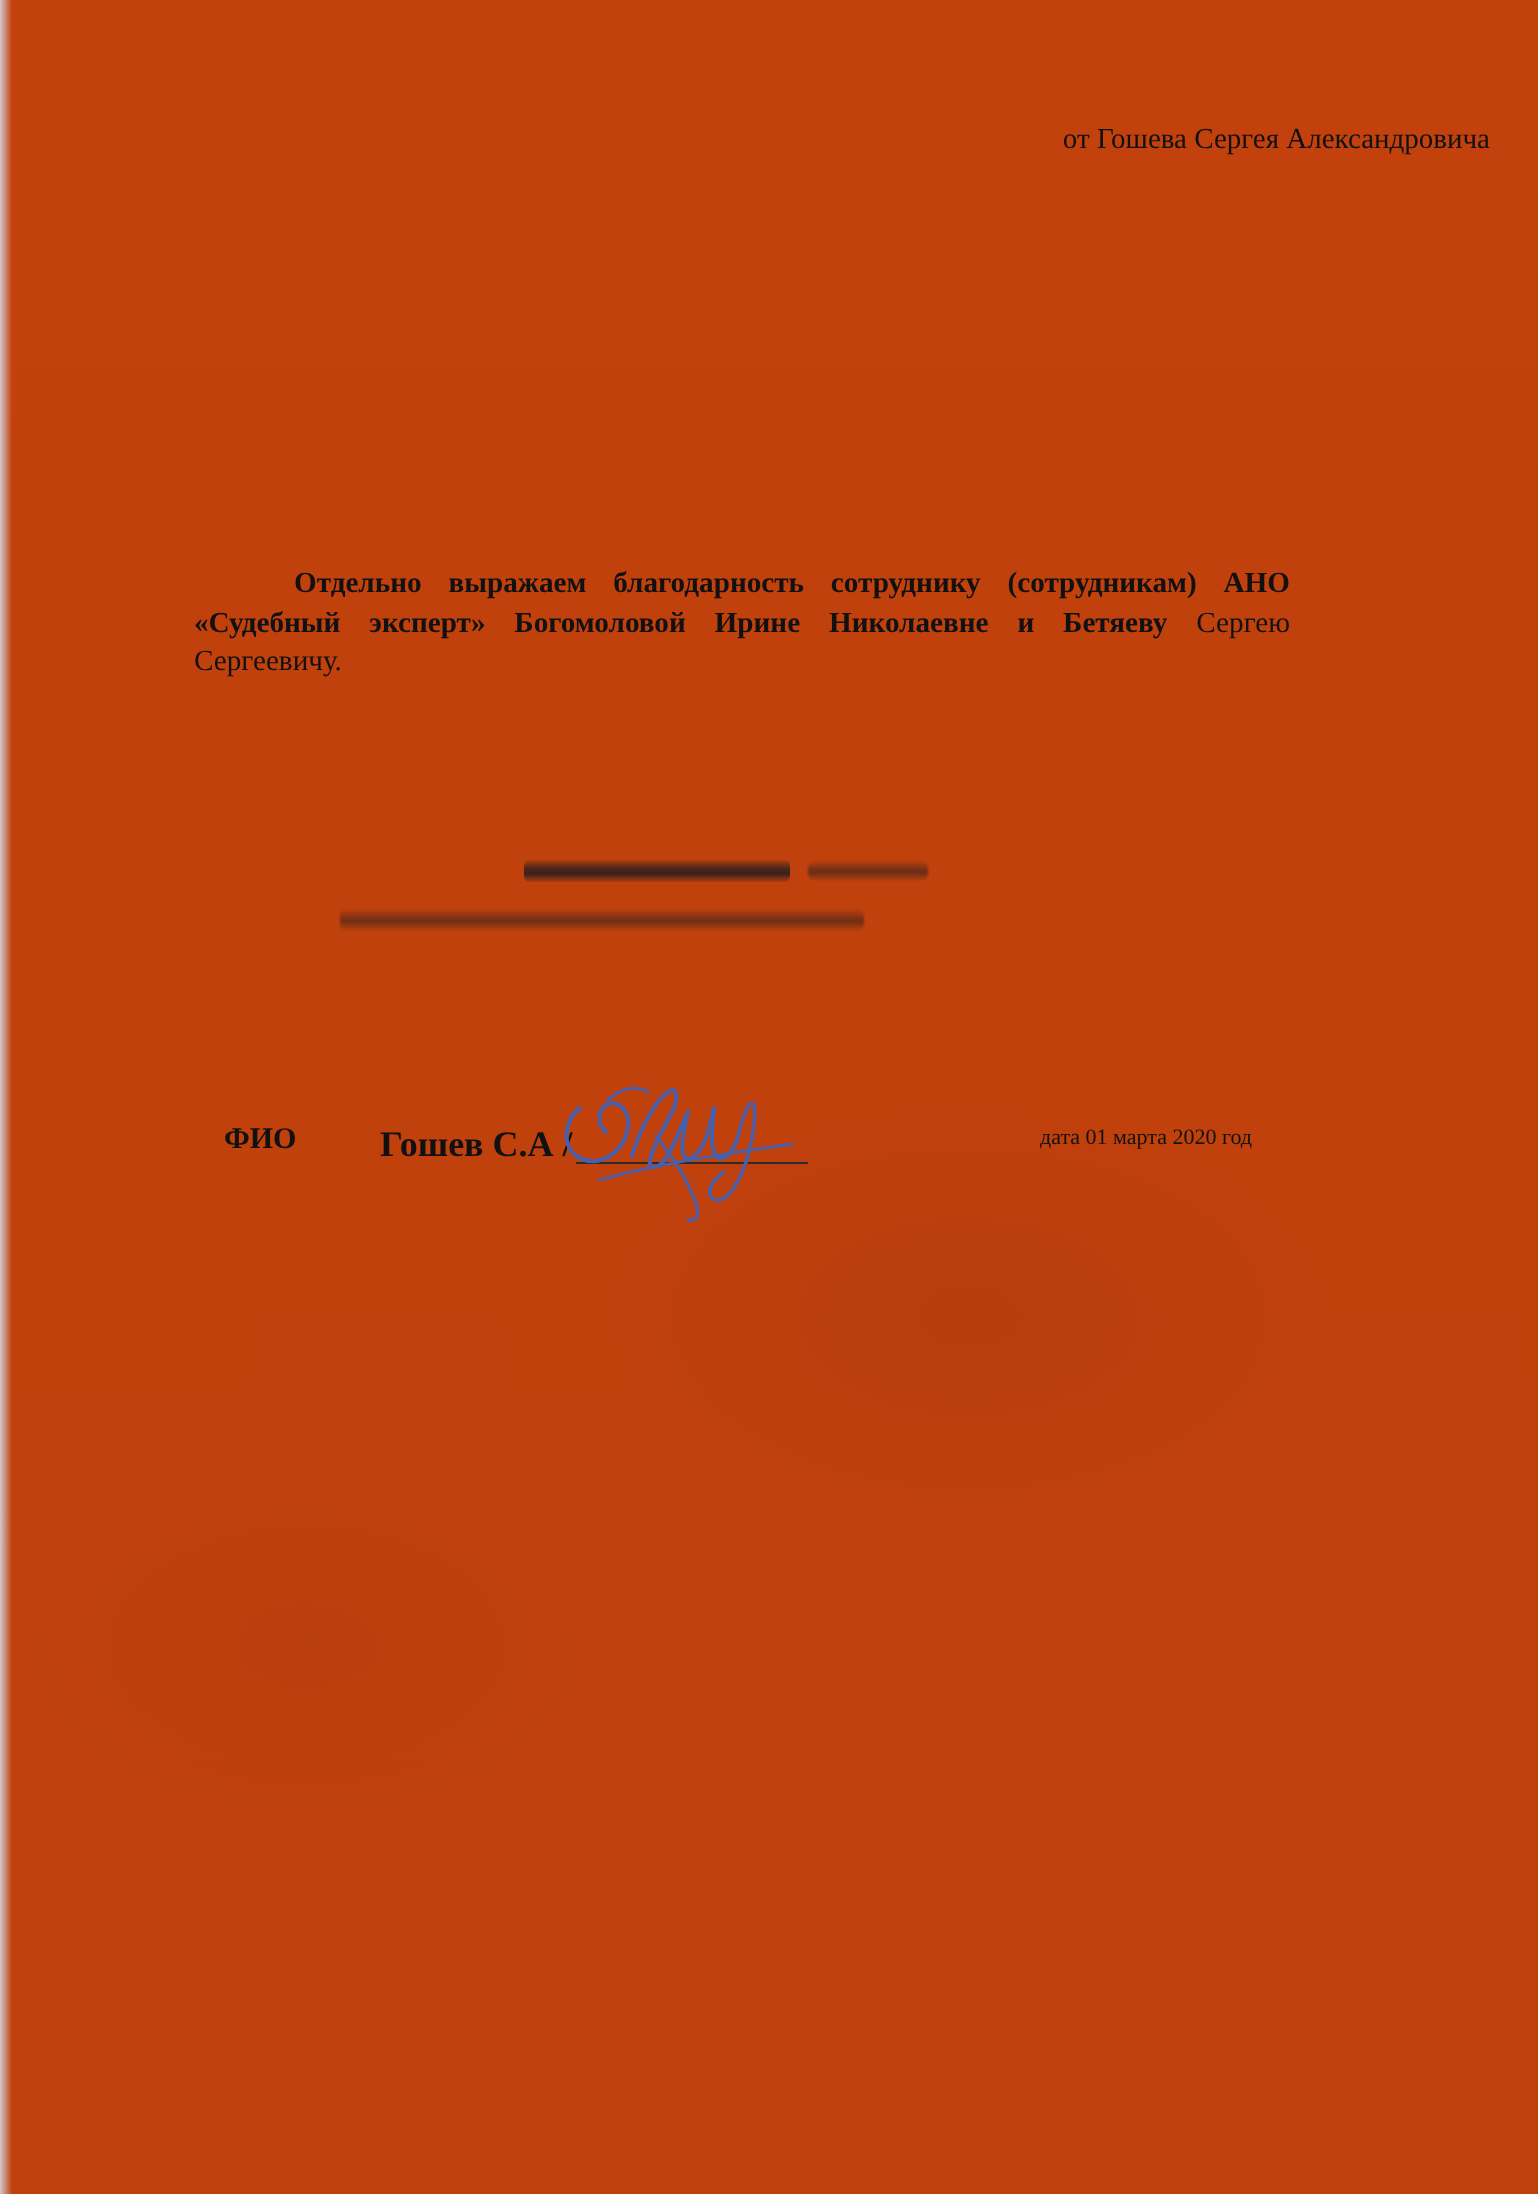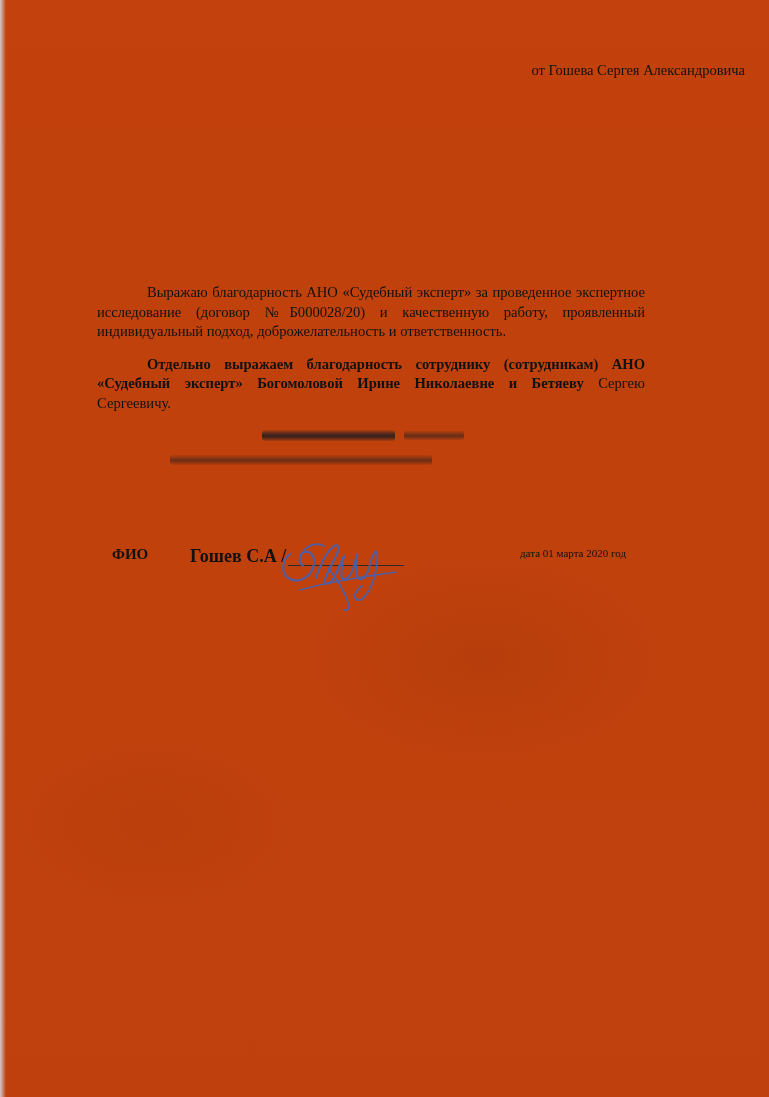--- a/index.html
+++ b/index.html
@@ -109,21 +109,21 @@
     height: 10px;
     background: linear-gradient(180deg, rgba(35,35,42,.08), rgba(28,28,34,.50) 55%, rgba(35,35,42,.08));
     border-radius: 3px;
     filter: blur(.45px);
     pointer-events: none;
   }
 
   .sig-row {
     position: absolute;
     left: 112px;
-    top: 546px;
+    top: 562px;
     width: 600px;
     height: 26px;
   }
   .fio-label {
     position: absolute;
     left: 0; top: 0;
     font-size: 15px;
     font-weight: bold;
   }
   .fio-name {
@@ -162,21 +162,20 @@
 
 <div class="page">
 
   <div class="scan-noise"></div>
   <div class="sheet-edge"></div>
 
   <div class="header-line">от Гошева Сергея Александровича</div>
 
 
   <div class="body-block">
-    <p class="para spaced">Выражаю благодарность АНО «Судебный эксперт» за проведенное экспертное исследование (договор №Б000028/20) и качественную работу, проявленный индивидуальный подход, доброжелательность и ответственность.</p>
 
 
     <p class="para">
       <span class="b">Отдельно выражаем благодарность сотруднику (сотрудникам) АНО «Судебный эксперт» Богомоловой Ирине Николаевне и Бетяеву</span><span> Сергею Сергеевичу.</span>
     </p>
   </div>
 
   <div class="smudge"></div>
   <div class="smudge2"></div>
   <div class="smudge3"></div>

